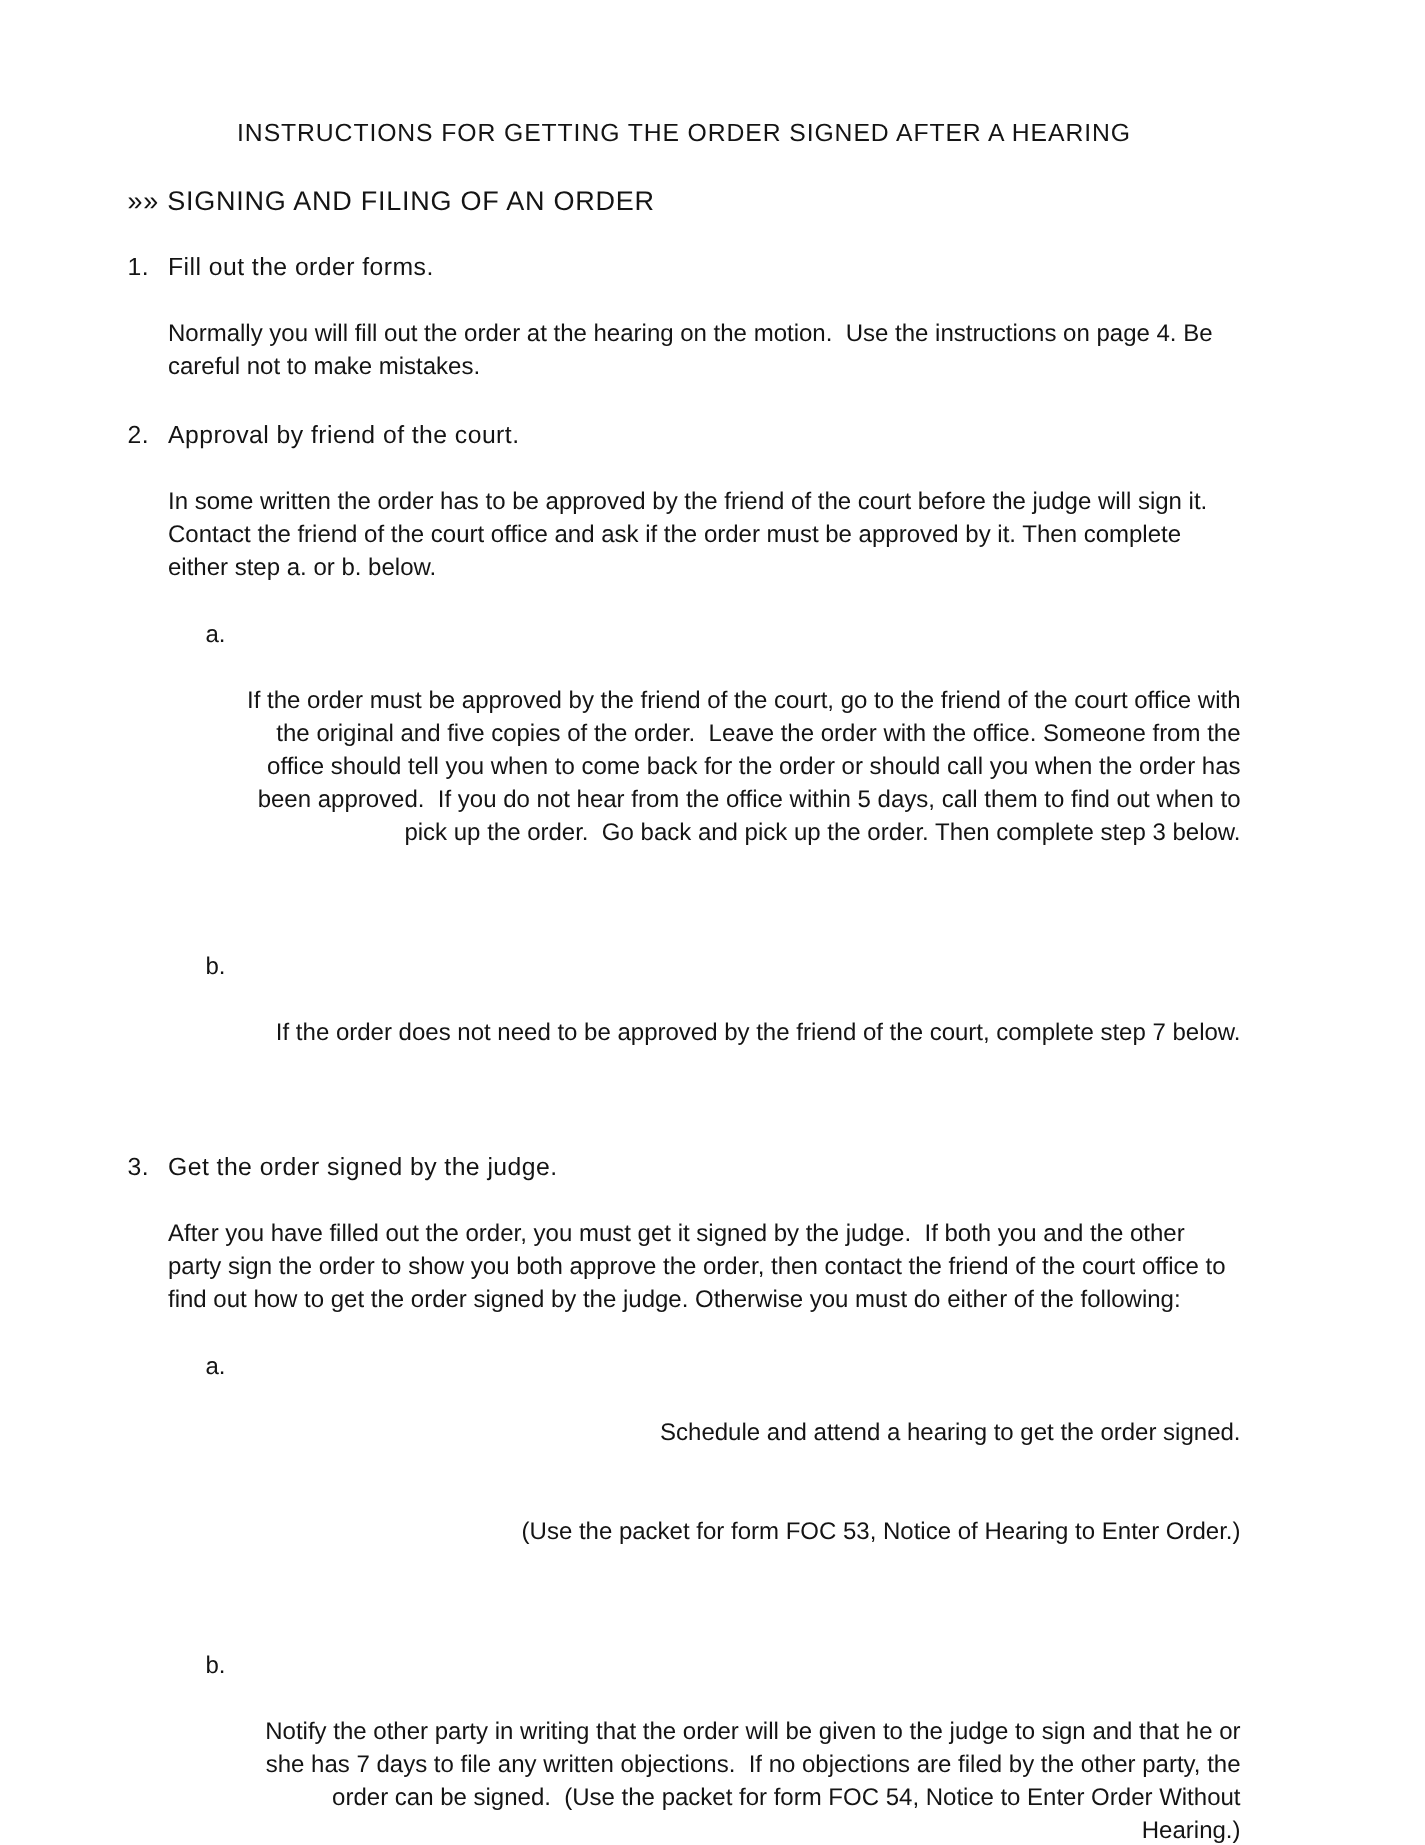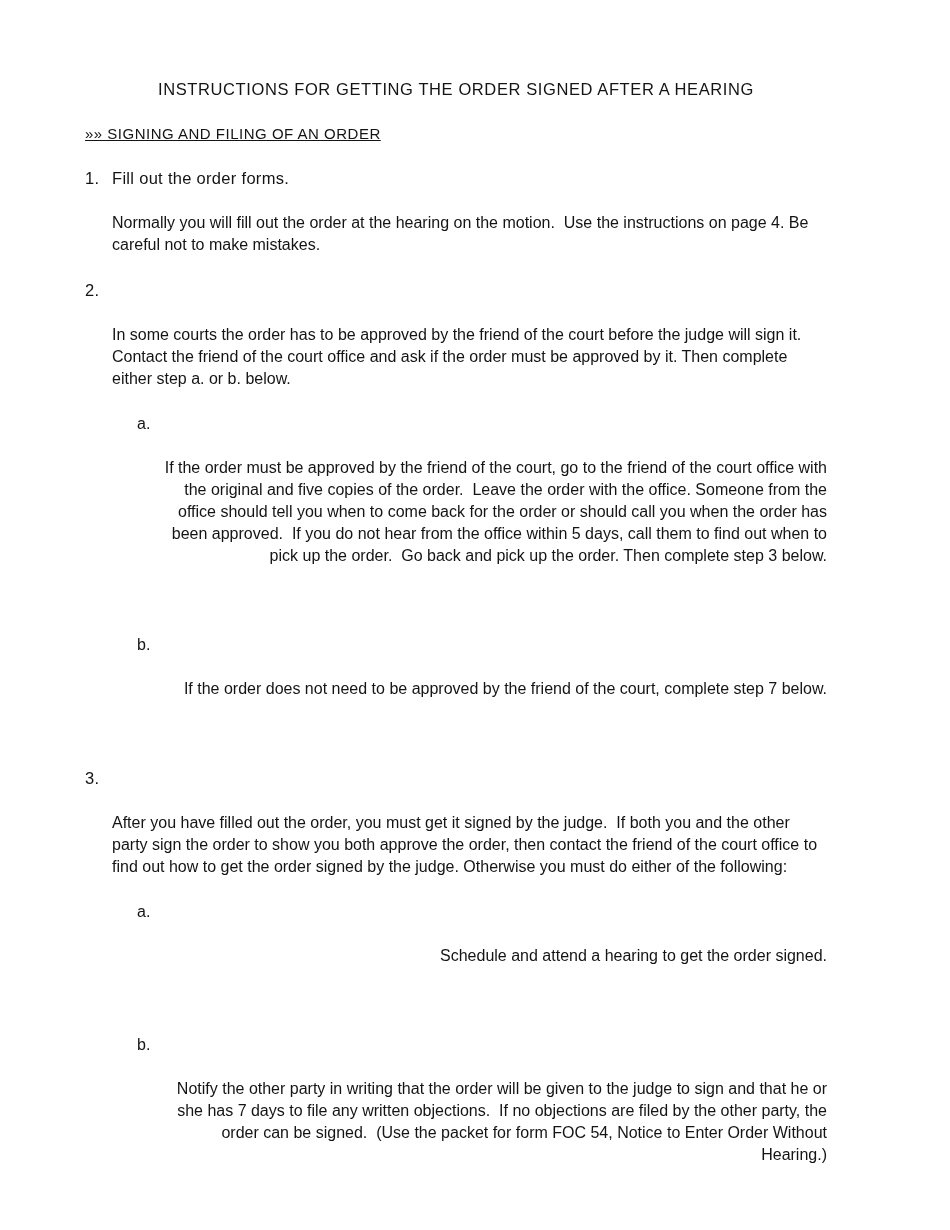--- a/index.html
+++ b/index.html
@@ -21,25 +21,24 @@
     color: #141414;
   }
   .title {
     text-align: center;
     font-size: 16.5px;
     line-height: 22px;
     letter-spacing: 0.6px;
     margin: 0 0 23px 0;
   }
   .section-heading {
-    font-size: 15px;
+    font-size: 18px;
     line-height: 22px;
     letter-spacing: 0.5px;
     margin: 0 0 22px 0;
-    text-decoration: underline;
   }
   .item {
     margin: 0;
   }
   .item-head {
     display: flex;
     font-size: 16.5px;
     line-height: 22px;
     letter-spacing: 0.3px;
     margin: 0 0 23px 0;
@@ -85,48 +84,51 @@
     <div class="item-head">
       <span class="num">1.</span>
       <span class="head-text">Fill out the order forms.</span>
     </div>
     <p class="para">Normally you will fill out the order at the hearing on the motion.  Use the instructions on page 4. Be careful not to make mistakes.</p>
   </div>
 
   <div class="item">
     <div class="item-head">
       <span class="num">2.</span>
+      <span class="head-text">Approval by friend of the court.</span>
     </div>
-    <p class="para">In some courts the order has to be approved by the friend of the court before the judge will sign it.  Contact the friend of the court office and ask if the order must be approved by it. Then complete either step a. or b. below.</p>
+    <p class="para">In some written the order has to be approved by the friend of the court before the judge will sign it.  Contact the friend of the court office and ask if the order must be approved by it. Then complete either step a. or b. below.</p>
 
     <div class="subitem">
       <span class="letter">a.</span>
       <div class="sub-text">
         <div>If the order must be approved by the friend of the court, go to the friend of the court office with the original and five copies of the order.  Leave the order with the office. Someone from the office should tell you when to come back for the order or should call you when the order has been approved.  If you do not hear from the office within 5 days, call them to find out when to pick up the order.  Go back and pick up the order. Then complete step 3 below.</div>
       </div>
     </div>
 
     <div class="subitem">
       <span class="letter">b.</span>
       <div class="sub-text">
         <div>If the order does not need to be approved by the friend of the court, complete step 7 below.</div>
       </div>
     </div>
   </div>
 
   <div class="item">
     <div class="item-head">
       <span class="num">3.</span>
+      <span class="head-text">Get the order signed by the judge.</span>
     </div>
     <p class="para">After you have filled out the order, you must get it signed by the judge.  If both you and the other party sign the order to show you both approve the order, then contact the friend of the court office to find out how to get the order signed by the judge. Otherwise you must do either of the following:</p>
 
     <div class="subitem">
       <span class="letter">a.</span>
       <div class="sub-text">
         <div>Schedule and attend a hearing to get the order signed.</div>
+        <div>(Use the packet for form FOC 53, Notice of Hearing to Enter Order.)</div>
       </div>
     </div>
 
     <div class="subitem">
       <span class="letter">b.</span>
       <div class="sub-text">
         <div>Notify the other party in writing that the order will be given to the judge to sign and that he or she has 7 days to file any written objections.  If no objections are filed by the other party, the order can be signed.  (Use the packet for form FOC 54, Notice to Enter Order Without Hearing.)</div>
       </div>
     </div>
   </div>

